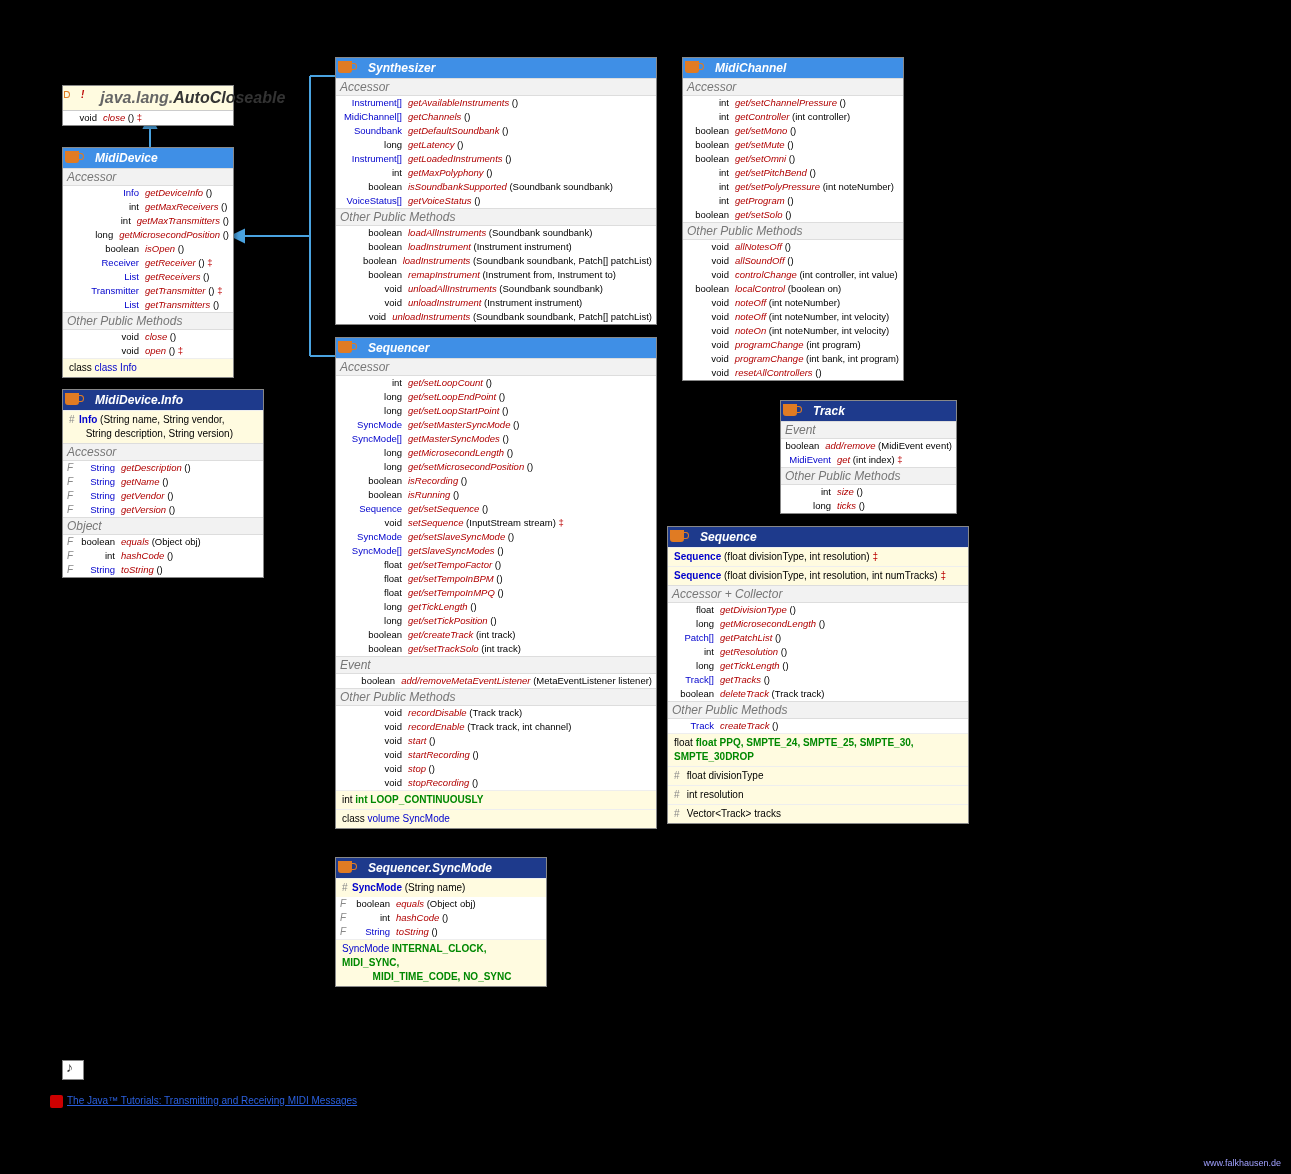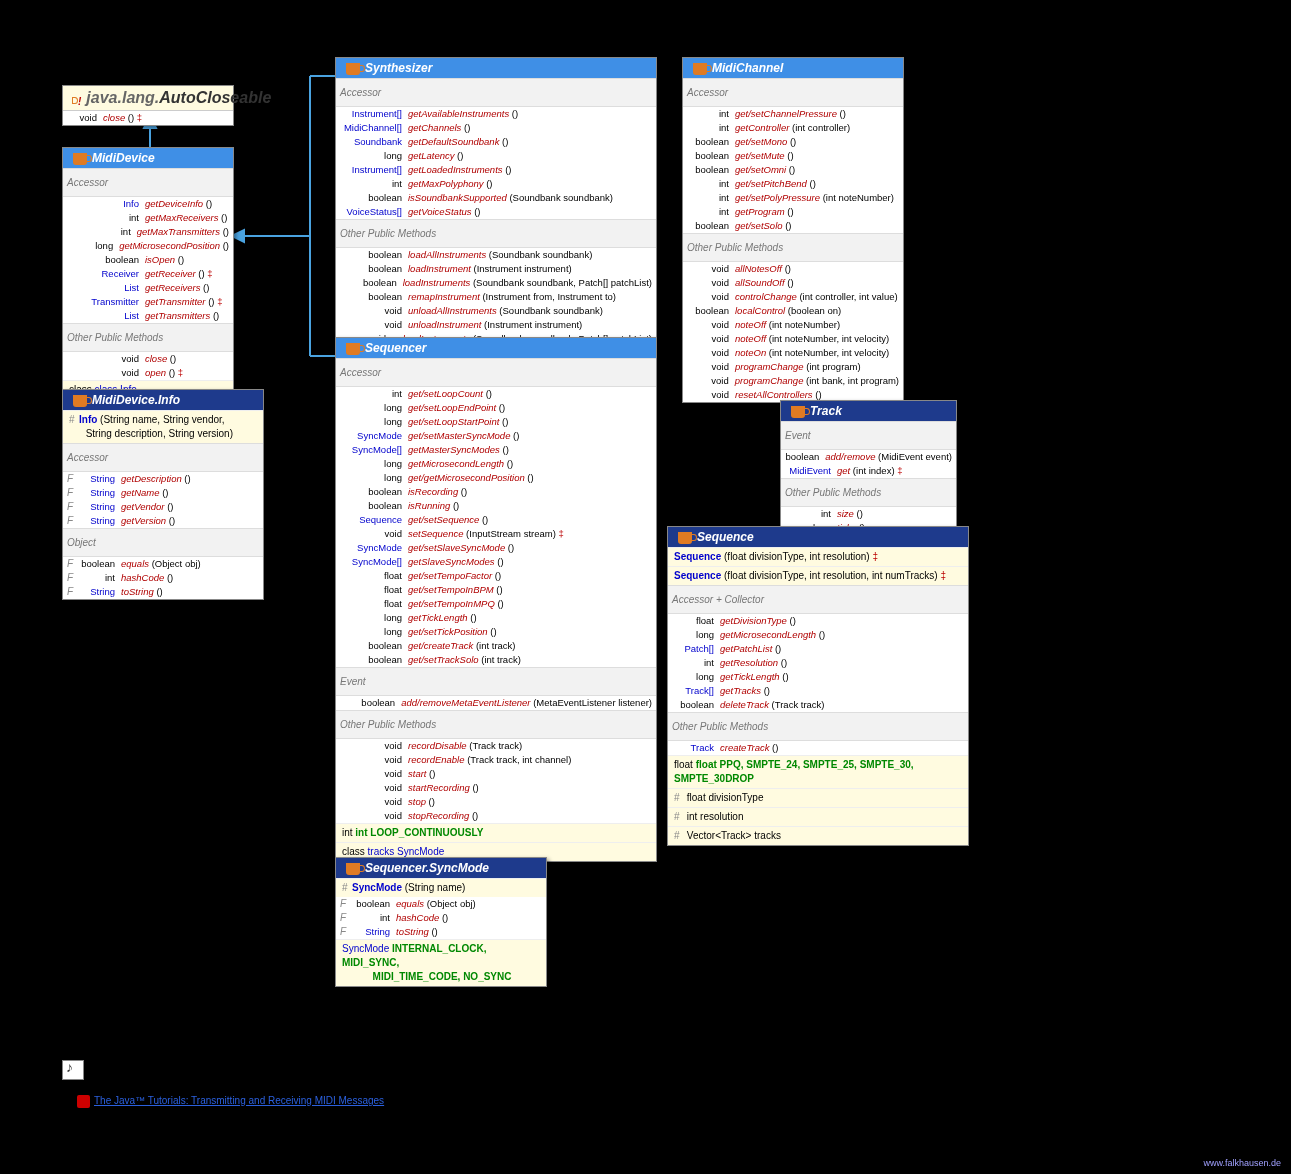--- a/index.html
+++ b/index.html
@@ -1,25 +1,25 @@
 <!DOCTYPE html>
 <html><head>
 <meta charset="utf-8">
 <style>
 html,body{margin:0;padding:0;background:#000;font-family:Verdana,Arial,sans-serif;font-size:10px;color:#000}
 .canvas{position:relative;width:1291px;height:1174px}
 svg.lines{position:absolute;top:0;left:0;width:1291px;height:1174px;pointer-events:none}
 .box{position:absolute;background:#fff;border:1px solid #888;box-shadow:2px 2px 4px rgba(0,0,0,.4)}
-.header{color:#fff;font-weight:bold;font-size:12px;font-style:italic;padding:3px 10px;display:flex;align-items:flex-end;gap:5px}
+.header{color:#fff;font-weight:bold;font-size:12px;font-style:italic;padding:3px 2px;display:flex;align-items:flex-start;gap:16px}
 .header .cup{display:inline-block;width:14px;height:12px;background:#e07b23;border-radius:0 0 3px 3px;position:relative}
 .header .cup::after{content:"";position:absolute;right:-5px;top:2px;width:4px;height:5px;border:1.5px solid #e07b23;border-radius:0 50% 50% 0}
 .hdr-blue{background:#1e3a8c}
 .hdr-light{background:#3f8fe6}
 .hdr-yellow{background:#fffbe0;color:#333;border-bottom:1px solid #ccc}
-.sect{background:#f2f2f2;color:#777;font-style:italic;font-size:10px;padding:8px 4px;border-top:1px solid #ddd;border-bottom:1px solid #ddd}
+.sect{background:#f2f2f2;color:#777;font-style:italic;font-size:12px;padding:1px 4px;border-top:1px solid #ddd;border-bottom:1px solid #ddd}
 .row{display:flex;padding:0 4px;line-height:14px;white-space:nowrap}
 .row .lcol{width:80px;text-align:right;padding-right:6px;font-size:9.5px}
 .row .rcol{flex:1;font-size:9.5px}
 .type-prim{color:#000}
 .type-obj{color:#0000cc}
 .mref{color:#b00000;font-style:italic}
 .static{color:#008800}
 .note{color:#b00}
 .ycell{background:#fffbe0;padding:2px 6px;line-height:14px;border-top:1px solid #eee}
 a.ext{color:#2b60de;text-decoration:underline}
@@ -261,21 +261,21 @@
         <div class="row">
           <div class="lcol" style="width:62px"><span class="type-obj">SyncMode[]</span></div>
           <div class="rcol"><span class="mref">getMasterSyncModes</span> ()</div>
         </div>
         <div class="row">
           <div class="lcol" style="width:62px"><span class="type-prim">long</span></div>
           <div class="rcol"><span class="mref">getMicrosecondLength</span> ()</div>
         </div>
         <div class="row">
           <div class="lcol" style="width:62px"><span class="type-prim">long</span></div>
-          <div class="rcol"><span class="mref">get/getMicrosecondPosition</span> ()</div>
+          <div class="rcol"><span class="mref">get/setMicrosecondPosition</span> ()</div>
         </div>
         <div class="row">
           <div class="lcol" style="width:62px"><span class="type-prim">boolean</span></div>
           <div class="rcol"><span class="mref">isRecording</span> ()</div>
         </div>
         <div class="row">
           <div class="lcol" style="width:62px"><span class="type-prim">boolean</span></div>
           <div class="rcol"><span class="mref">isRunning</span> ()</div>
         </div>
         <div class="row">
@@ -347,21 +347,21 @@
         <div class="row">
           <div class="lcol" style="width:62px"><span class="type-prim">void</span></div>
           <div class="rcol"><span class="mref">stop</span> ()</div>
         </div>
         <div class="row">
           <div class="lcol" style="width:62px"><span class="type-prim">void</span></div>
           <div class="rcol"><span class="mref">stopRecording</span> ()</div>
         </div>
       </div>
  <div class="ycell"><span class="type-prim">int </span><span class="static" style="font-weight:bold">int LOOP_CONTINUOUSLY</span></div>
- <div class="ycell"><span class="type-prim">class </span><span class="type-obj">tracks SyncMode</span></div>
+ <div class="ycell"><span class="type-prim">class </span><span class="type-obj">volume SyncMode</span></div>
 </div>
 
 <div class="box" style="left:335px;top:857px;width:210px">
  <div class="header hdr-blue">
         <span class="cup"></span>
         <span>Sequencer.SyncMode</span>
       </div>
  <div class="ycell"><span class="hashmark">#</span><b class="type-obj">SyncMode</b> (String name)</div>
  <div id="sync-body">
         <div class="row">
@@ -544,15 +544,15 @@
  <div class="ycell"><span class="type-prim">float </span><span class="static" style="font-weight:bold">float PPQ, SMPTE_24, SMPTE_25, SMPTE_30, SMPTE_30DROP</span></div>
  <div class="ycell"><span class="hashmark">#</span> float divisionType</div>
  <div class="ycell"><span class="hashmark">#</span> int resolution</div>
  <div class="ycell"><span class="hashmark">#</span> Vector&lt;Track&gt; tracks</div>
 </div>
 
 <div class="title">
       <span class="ic"></span>
       <span>javax.sound.midi</span>
     </div>
-<div style="position:absolute;left:77px;top:1095px"><span class="orng"></span><a class="ext" href="#">The Java™ Tutorials: Transmitting and Receiving MIDI Messages</a></div>
+<div style="position:absolute;left:50px;top:1095px"><span class="orng"></span><a class="ext" href="#">The Java™ Tutorials: Transmitting and Receiving MIDI Messages</a></div>
 <div class="credit">www.falkhausen.de</div>
 </div>
 
 </body></html>

